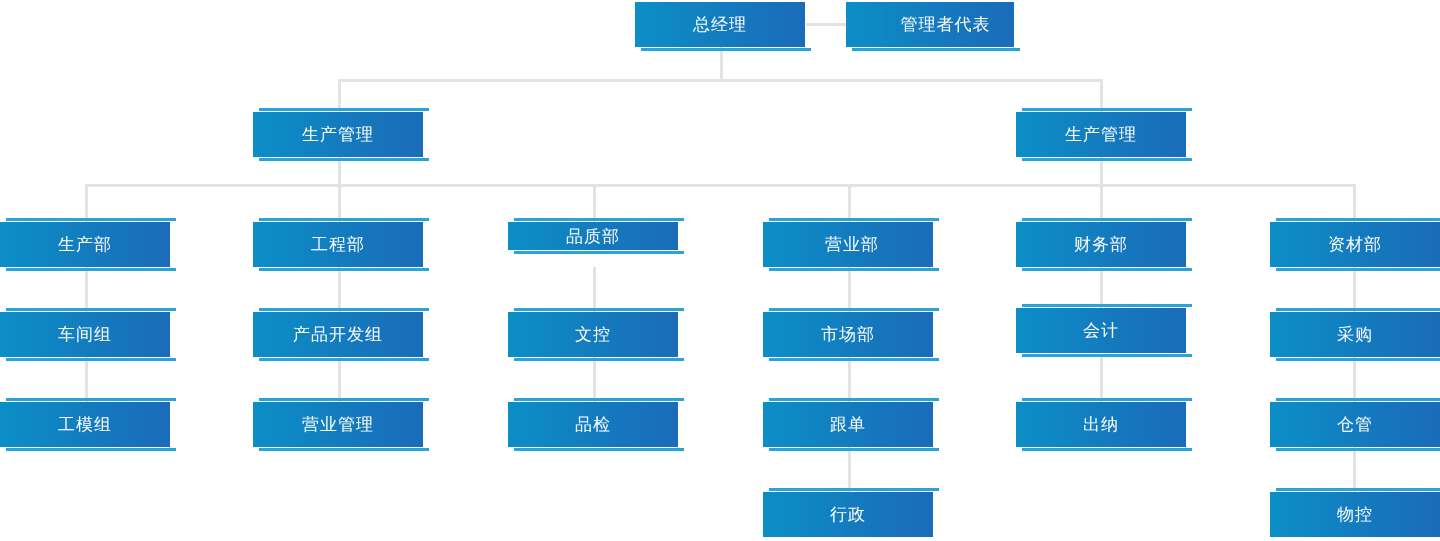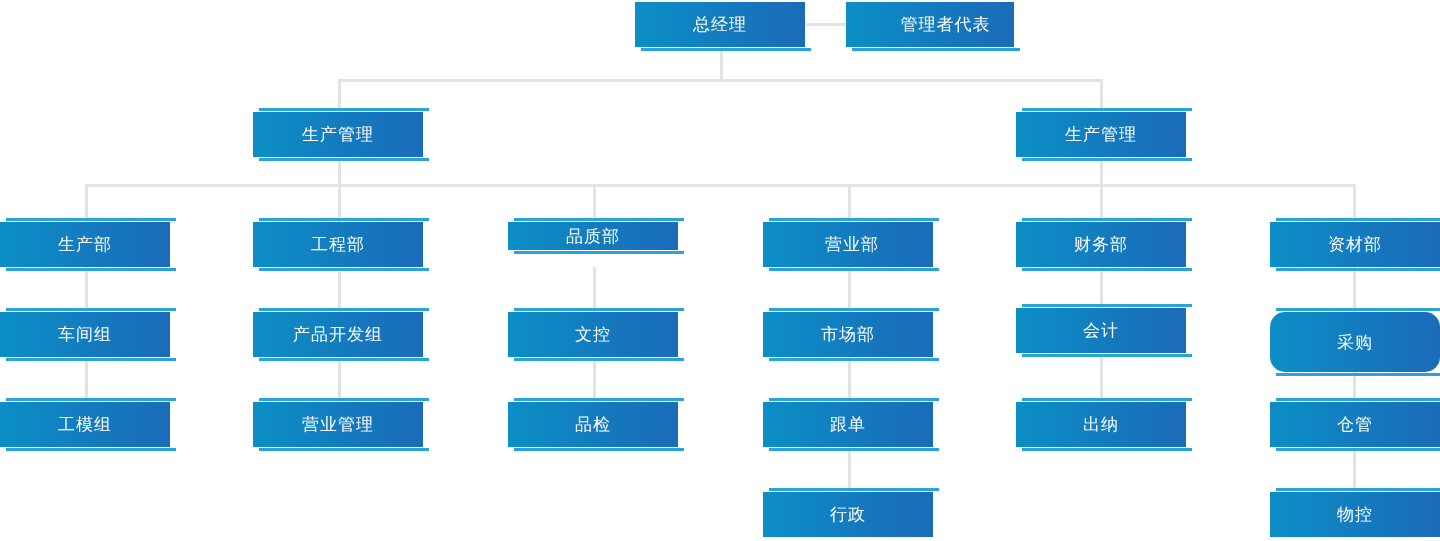--- a/index.html
+++ b/index.html
@@ -154,21 +154,21 @@
   </div>
   <div class="node" style="left:508px; top:312px; width:170px; height:45px;text-align:center;">
     <span class="label">文控</span>
   </div>
   <div class="node" style="left:763px; top:312px; width:170px; height:45px;">
     <span class="label">市场部</span>
   </div>
   <div class="node" style="left:1016px; top:308px; width:170px; height:45px;">
     <span class="label">会计</span>
   </div>
-  <div class="node" style="left:1270px; top:312px; width:170px; height:60px;border-radius:15px;">
+  <div class="node" style="left:1270px; top:312px; width:170px; height:45px;">
     <span class="label">采购</span>
   </div>
 
   <div class="node" style="left:0px; top:402px; width:170px; height:45px;">
     <span class="label">工模组</span>
   </div>
   <div class="node" style="left:253px; top:402px; width:170px; height:45px;">
     <span class="label">营业管理</span>
   </div>
   <div class="node" style="left:508px; top:402px; width:170px; height:45px;">

